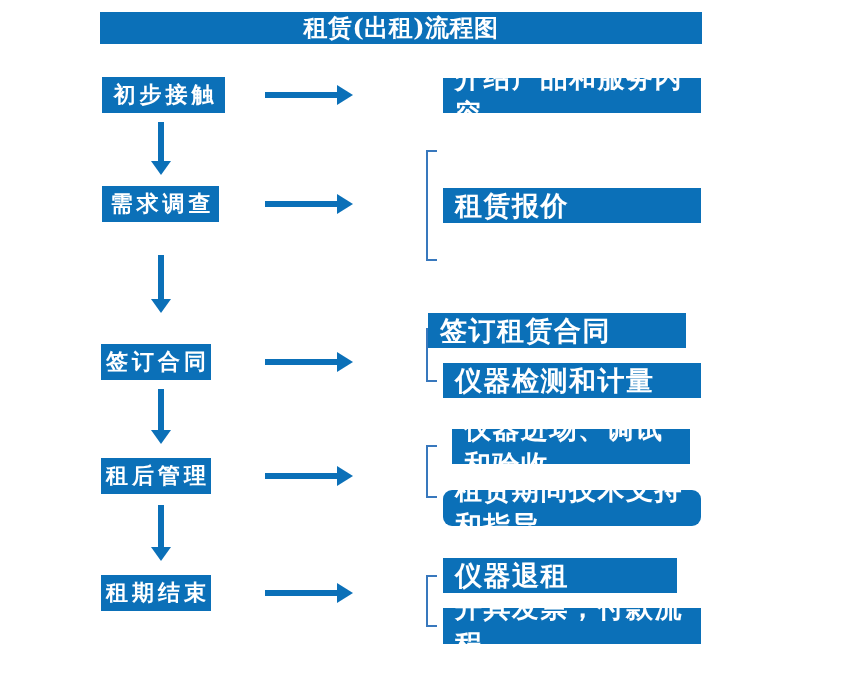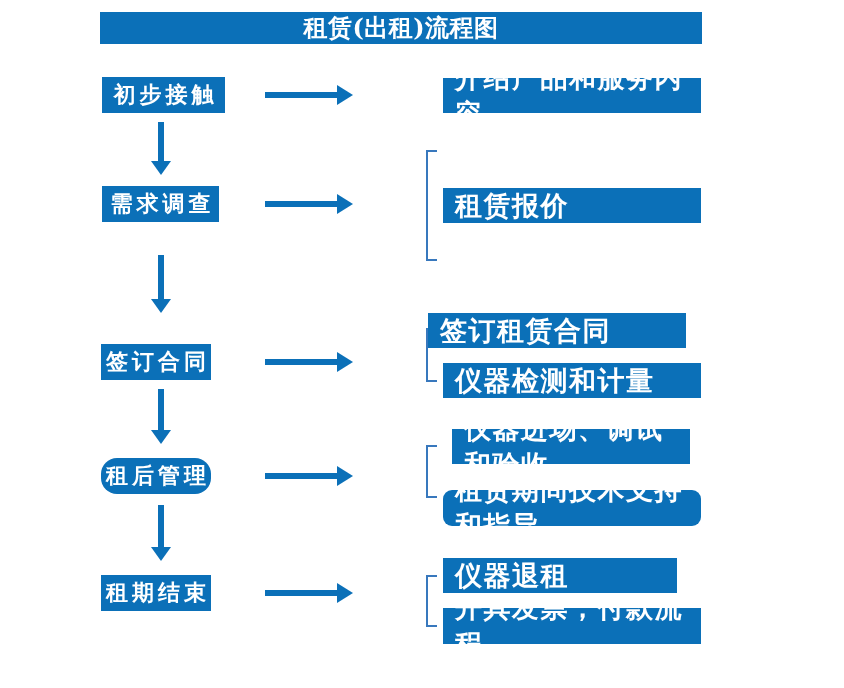--- a/index.html
+++ b/index.html
@@ -86,21 +86,21 @@
 </head>
 <body>
 
 <div class="canvas">
 
   <div class="bar title-bar" style="left:100px; top:12px; width:602px; height:32px;">租赁(出租)流程图</div>
 
   <div class="bar step-box" style="left:102px; top:77px;  width:123px; height:36px;">初步接触</div>
   <div class="bar step-box" style="left:102px; top:186px; width:117px; height:36px;">需求调查</div>
   <div class="bar step-box" style="left:101px; top:344px; width:110px; height:36px;">签订合同</div>
-  <div class="bar step-box" style="left:101px; top:458px; width:110px; height:36px;border-radius:16px;">租后管理</div>
+  <div class="bar step-box" style="left:101px; top:458px; width:110px; height:36px;">租后管理</div>
   <div class="bar step-box" style="left:101px; top:575px; width:110px; height:36px;">租期结束</div>
 
   <div class="h-arrow" style="left:265px; top:85px;  width:88px; height:20px;">
       <div class="stem"></div>
       <div class="head"></div>
     </div>
   <div class="h-arrow" style="left:265px; top:194px; width:88px; height:20px;">
       <div class="stem"></div>
       <div class="head"></div>
     </div>

